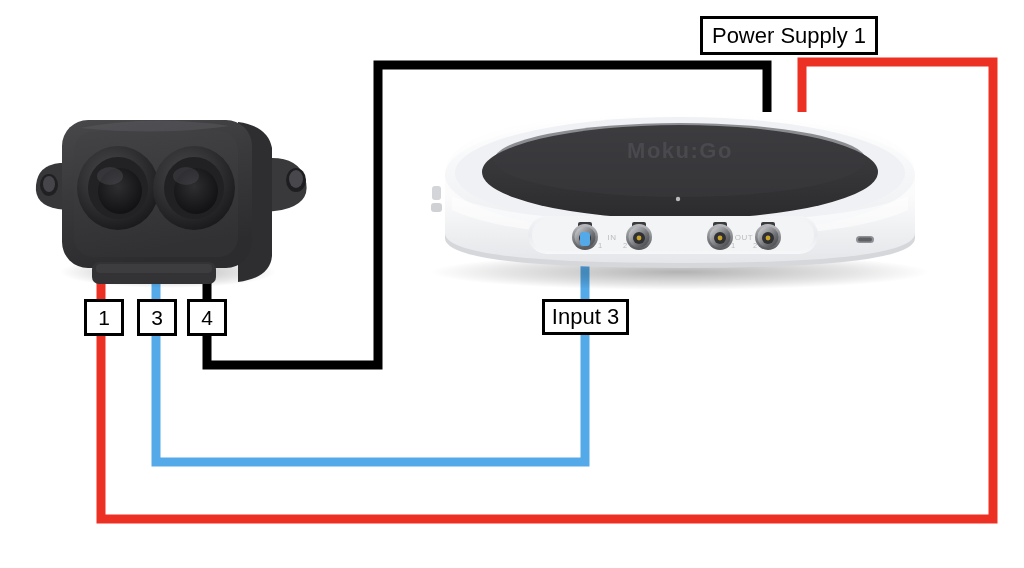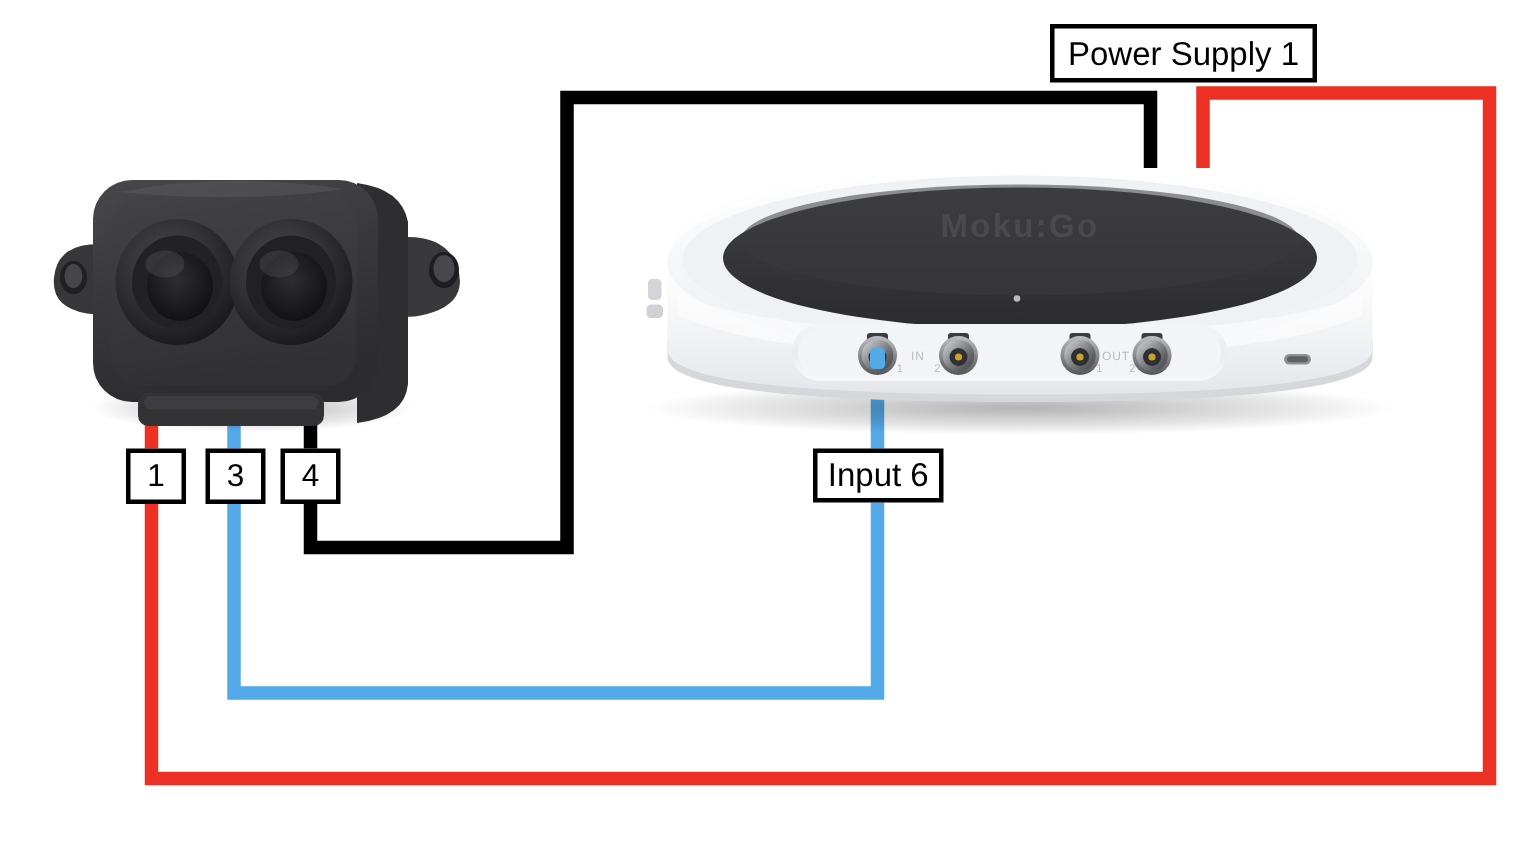--- a/index.html
+++ b/index.html
@@ -238,21 +238,21 @@
     <g>
       <rect x="580" y="232" width="10" height="14" rx="3" ry="3" fill="#54A9E8"></rect>
     </g>
   </svg>
 
   <div class="label-box wide-box" id="lbl-power">
     <span>Power Supply 1</span>
   </div>
 
   <div class="label-box wide-box" id="lbl-input">
-    <span>Input 6</span>
+    <span>Input 3</span>
   </div>
 
   <div class="label-box pin-box" id="pin-1">
     <span>1</span>
   </div>
 
   <div class="label-box pin-box" id="pin-3">
     <span>3</span>
   </div>
 

